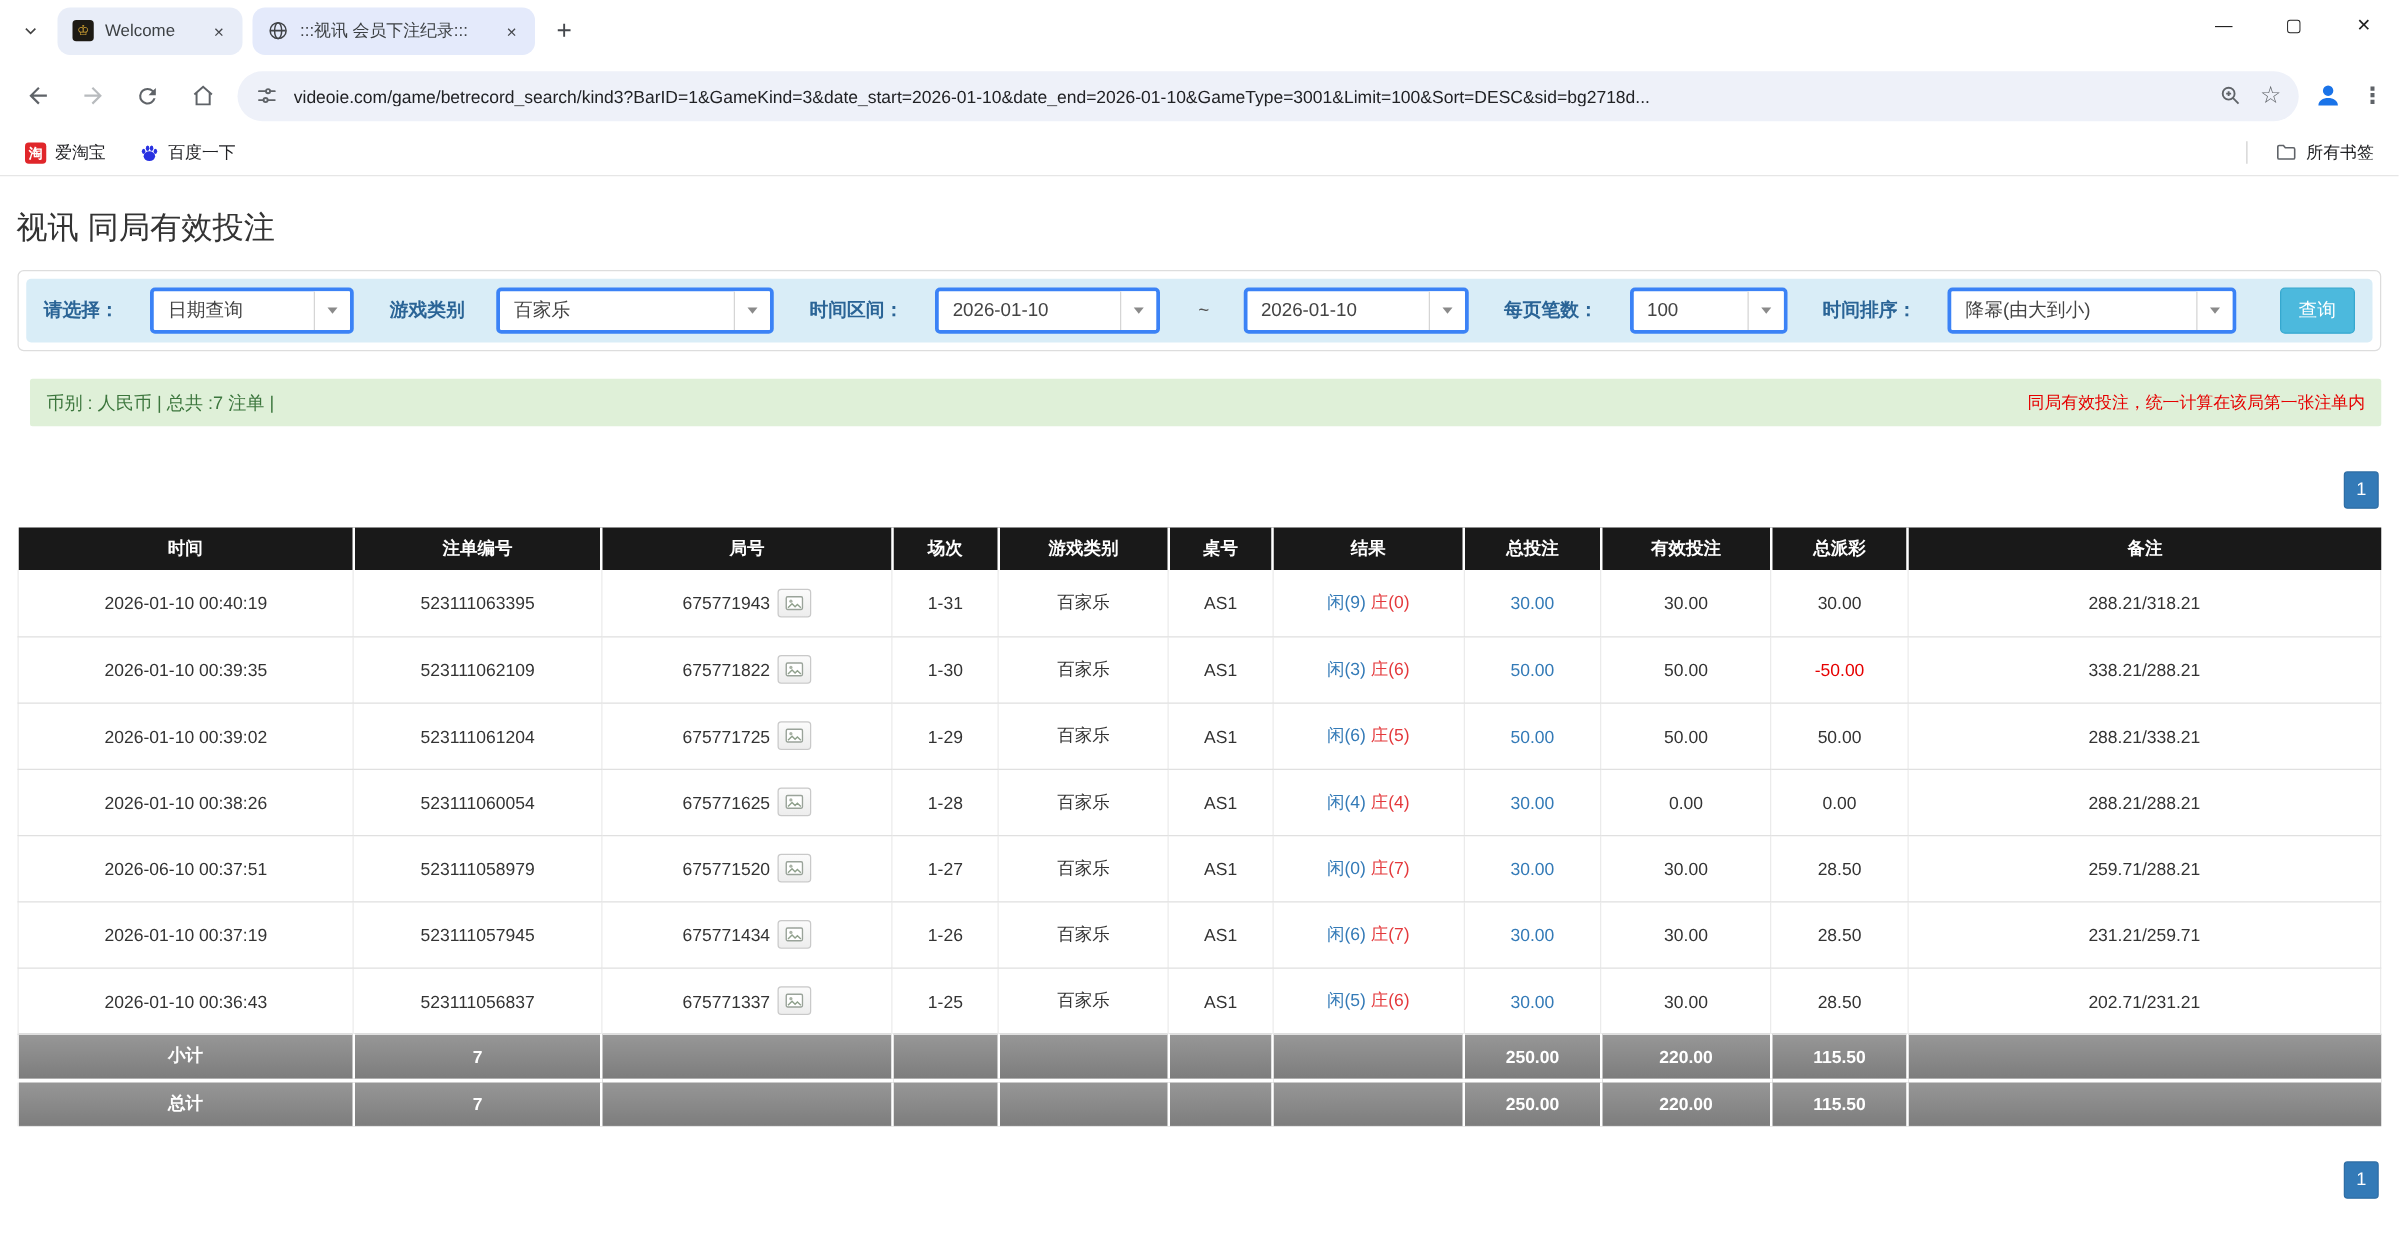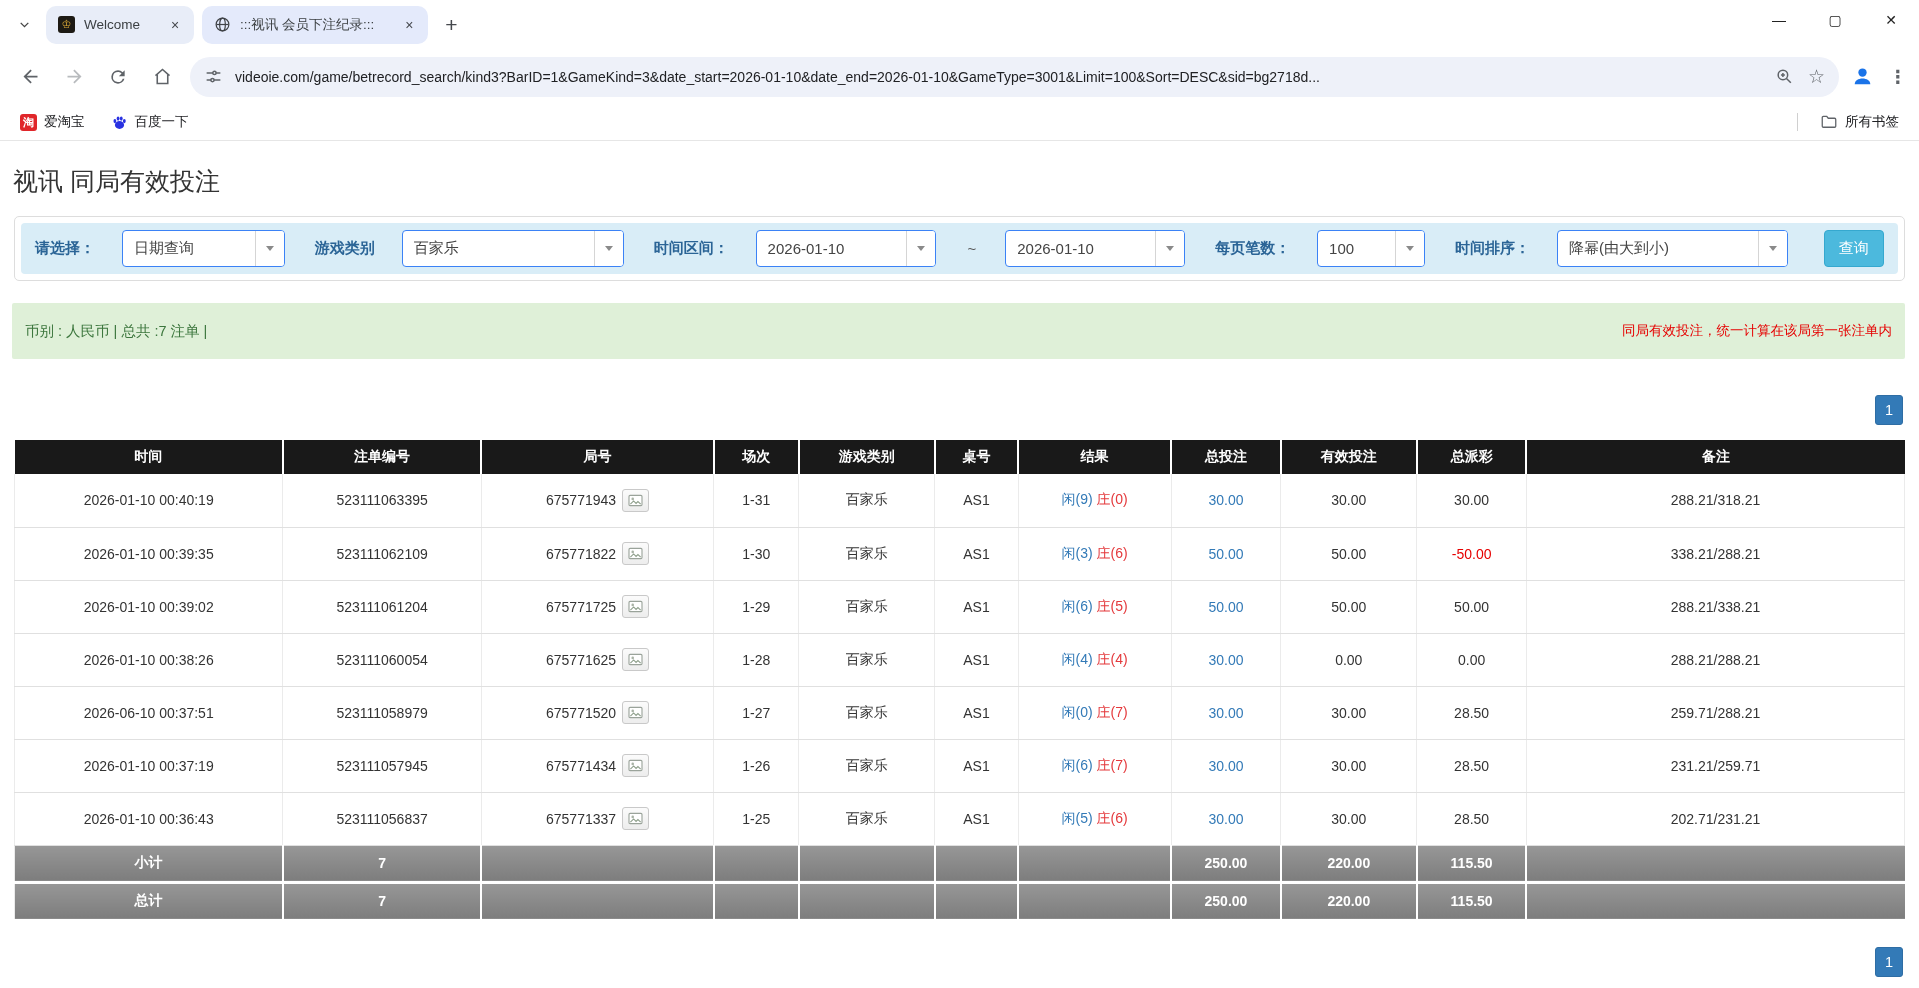--- a/index.html
+++ b/index.html
@@ -56,32 +56,32 @@
     padding:4px 8px; }
 
   
   .page { background:#fff; }
   .page-title { font-size:25px; color:#333; font-weight:500; margin:24px 0 18px 13px; }
 
   .filter-panel { margin:0 14px; border:1px solid #ddd; border-radius:5px; padding:6px; background:#fff; }
   .filter-bar { background:#d9edf7; border-radius:4px; padding:7px 14px; display:flex;
     align-items:center;justify-content:space-between; }
   .f-label { color:#2a6496; font-weight:bold; font-size:15px; white-space:nowrap; }
-  .combo { display:inline-flex; align-items:stretch; background:#fff; border:1px solid #3b82f6;
+  .combo { display:inline-flex; align-items:stretch; background:#fff; border:3px solid #3b82f6;
     border-radius:4px; height:37px; margin:0 12px 0 9px; overflow:hidden; }
   .combo .val { display:flex; align-items:center; padding:0 11px; font-size:15px; color:#444; }
   .combo .caret-box { width:29px; border-left:1px solid #d5d5d5; display:flex; align-items:center;
     justify-content:center; background:#fff; }
   .caret { width:0; height:0; border-left:4.5px solid transparent; border-right:4.5px solid transparent;
     border-top:5.5px solid #8a8a8a; }
   .tilde { color:#555; font-size:15px; margin:0 2px; }
   .btn-search { background:#4cb9dd; border:1px solid #35a8cf; color:#fff; font-size:15px;
     border-radius:4px; padding:0 14px; height:37px; margin-left:6px; cursor:pointer; }
 
-  .summary-bar { margin:22px 14px 0 12px; background:#dff0d8; height:56px; display:flex;
+  .summary-bar { margin:22px 14px 0 24px; background:#dff0d8; height:38px; display:flex;
     align-items:center; justify-content:space-between; padding:0 13px; border-radius:2px;text-align:right; }
   .summary-left { color:#3c763d; font-size:14.5px; }
   .summary-right { color:#e60000; font-size:13.5px; }
 
   .pager-row { display:flex; justify-content:flex-end; margin:0 16px; }
   .pager-row.top { margin-top:36px; margin-bottom:15px; }
   .pager-row.bottom { margin-top:28px; }
   .page-btn { min-width:28px; height:30px; background:#337ab7; border:1px solid #2e6da4;
     color:#fff; font-size:14.5px; display:flex; align-items:center; justify-content:center;
     border-radius:3px; cursor:pointer; }
@@ -249,21 +249,21 @@
           </span>
       </span>
       <span class="tilde">~</span>
       <span class="combo" style="width:180px">
         <span class="val" style="flex:1">2026-01-10</span>
         <span class="caret-box">
             <span class="caret"></span>
           </span>
       </span>
       <span class="f-label">每页笔数：</span>
-      <span class="combo" style="width:108px">
+      <span class="combo" style="width:126px">
         <span class="val" style="flex:1">100</span>
         <span class="caret-box">
             <span class="caret"></span>
           </span>
       </span>
       <span class="f-label">时间排序：</span>
       <span class="combo" style="width:231px">
         <span class="val" style="flex:1">降幂(由大到小)</span>
         <span class="caret-box">
             <span class="caret"></span>

